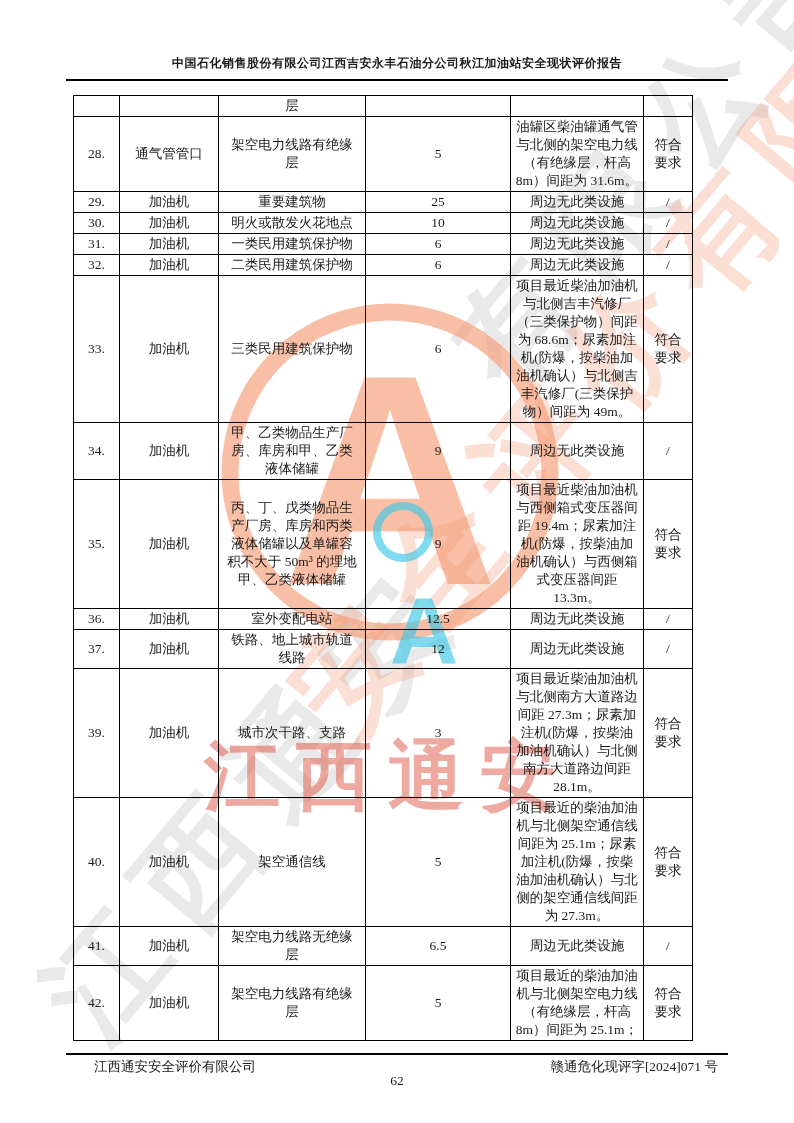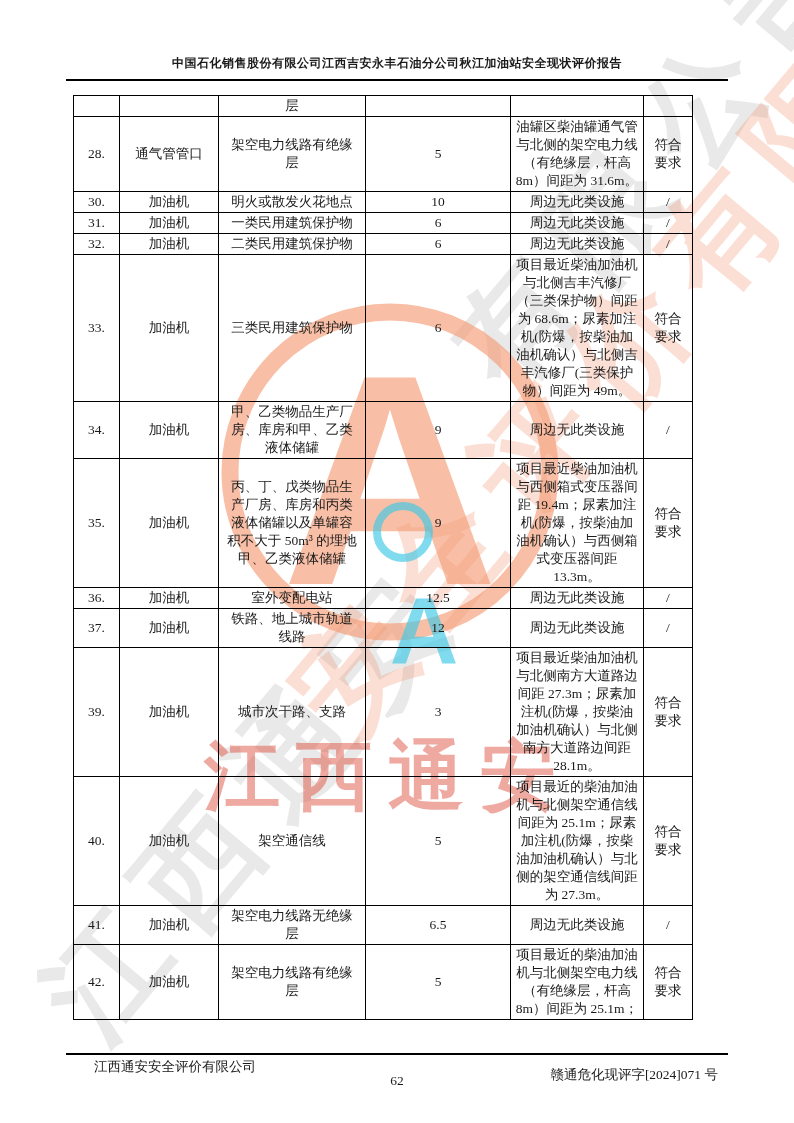--- a/index.html
+++ b/index.html
@@ -41,21 +41,21 @@
   .page-number{
     position:absolute;top:1073px;left:0;width:100%;
     text-align:center;font-size:13.5px;
   }
   .footer-row{
     position:absolute;top:1058px;left:66px;width:662px;
     display:flex;justify-content:space-between;
     font-size:13.5px;
   }
   .footer-row .left{padding-left:28px;font-family:Liberation Mono, monospace;}
-  .footer-row .right{padding-right:10px;margin-top:8px;}
+  .footer-row .right{padding-right:10px;}
   
   .safety-table{
     position:absolute;left:73px;top:95px;
     width:619px;
     border-collapse:collapse;table-layout:fixed;
     font-size:13.5px;line-height:18px;
     background:transparent;
   }
   .safety-table td{
     border:1px solid #000;
@@ -118,20 +118,28 @@
           </tr>
           <tr>
             <td class="cell-no">28.</td>
             <td class="cell-facility">通气管管口</td>
             <td class="cell-item">架空电力线路有绝缘层</td>
             <td class="cell-distance">5</td>
             <td class="cell-status">油罐区柴油罐通气管与北侧的架空电力线（有绝缘层，杆高 8m）间距为 31.6m。</td>
             <td class="cell-result">符合要求</td>
           </tr>
           <tr>
+            <td class="cell-no">29.</td>
+            <td class="cell-facility">加油机</td>
+            <td class="cell-item">重要建筑物</td>
+            <td class="cell-distance">25</td>
+            <td class="cell-status">周边无此类设施</td>
+            <td class="cell-result">/</td>
+          </tr>
+          <tr>
             <td class="cell-no">30.</td>
             <td class="cell-facility">加油机</td>
             <td class="cell-item">明火或散发火花地点</td>
             <td class="cell-distance">10</td>
             <td class="cell-status">周边无此类设施</td>
             <td class="cell-result">/</td>
           </tr>
           <tr>
             <td class="cell-no">31.</td>
             <td class="cell-facility">加油机</td>

